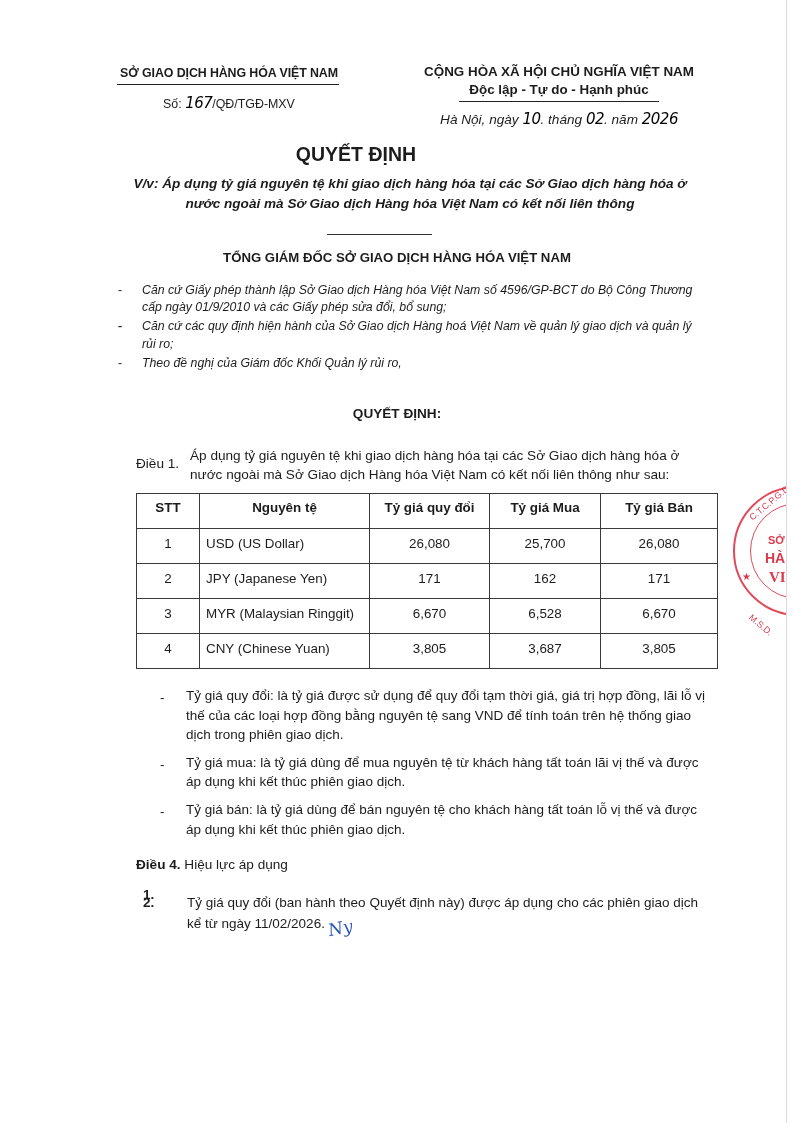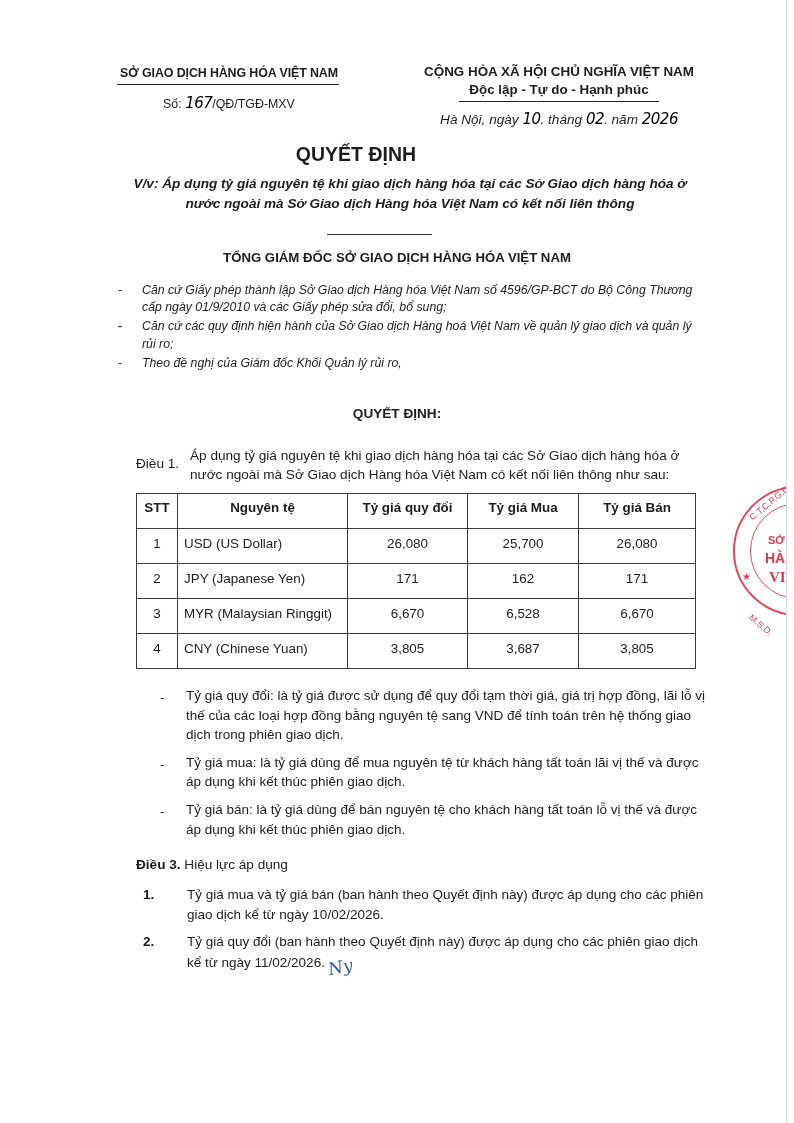--- a/index.html
+++ b/index.html
@@ -99,21 +99,21 @@
 <div class="abs decide">QUYẾT ĐỊNH:</div>
 
 <div class="abs art1">
   <span class="lbl">Điều 1.</span>
   <span class="txt">Áp dụng tỷ giá nguyên tệ khi giao dịch hàng hóa tại các Sở Giao dịch hàng hóa ở nước ngoài mà Sở Giao dịch Hàng hóa Việt Nam có kết nối liên thông như sau:</span>
 </div>
 
 <table class="rates">
   <thead>
     <tr>
-      <th style="width:41px">STT</th>
+      <th style="width:63px">STT</th>
       <th style="width:170px">Nguyên tệ</th>
       <th style="width:120px">Tỷ giá quy đổi</th>
       <th style="width:111px">Tỷ giá Mua</th>
       <th style="width:117px">Tỷ giá Bán</th>
     </tr>
   </thead>
   <tbody>
     <tr>
       <td class="c">1</td>
       <td class="l">USD (US Dollar)</td>
@@ -145,24 +145,24 @@
   </tbody>
 </table>
 
 <ul class="abs defs">
   <li><span class="dash">-</span><span>Tỷ giá quy đổi: là tỷ giá được sử dụng để quy đổi tạm thời giá, giá trị hợp đồng, lãi lỗ vị thế của các loại hợp đồng bằng nguyên tệ sang VND để tính toán trên hệ thống giao dịch trong phiên giao dịch.</span></li>
   <li><span class="dash">-</span><span>Tỷ giá mua: là tỷ giá dùng để mua nguyên tệ từ khách hàng tất toán lãi vị thế và được áp dụng khi kết thúc phiên giao dịch.</span></li>
   <li><span class="dash">-</span><span>Tỷ giá bán: là tỷ giá dùng để bán nguyên tệ cho khách hàng tất toán lỗ vị thế và được áp dụng khi kết thúc phiên giao dịch.</span></li>
 </ul>
 
 <div class="abs art2">
-  <span class="lbl">Điều 3.</span><span> Hiệu lực áp dụng</span>
+  <span class="lbl">Điều 4.</span><span> Hiệu lực áp dụng</span>
 </div>
 <ol class="abs eff">
-  <li><span class="num">1.</span><span>Tỷ giá mua và tỷ giá bán (ban hành theo Quyết định này) được áp dụng cho các phiên giao dịch kể từ ngày 10/02/2026.</span></li>
+  <li><span class="num">1.</span></li>
   <li><span class="num">2.</span><span>Tỷ giá quy đổi (ban hành theo Quyết định này) được áp dụng cho các phiên giao dịch kể từ ngày 11/02/2026.</span><span class="initials">Ny</span></li>
 </ol>
 
 <div class="stamp-clip">
   <div class="stamp" style="left:8px; top:16px;"></div>
   <div class="stamp" style="left:25px; top:33px; width:96px; height:96px; border-width:1.5px;"></div>
   <div class="stamp-text" style="left:20px; top:28px; font-size:9px; transform:rotate(-40deg); font-weight:normal;">C.T.C.P.G.D</div>
   <div class="stamp-text" style="left:22px; top:150px; font-size:9px; transform:rotate(40deg); font-weight:normal;">M.S.D.</div>
   <div class="stamp-text" style="left:43px; top:64px; font-size:11px;">SỞ</div>
   <div class="stamp-text" style="left:40px; top:80px; font-size:14px;">HÀ</div>

